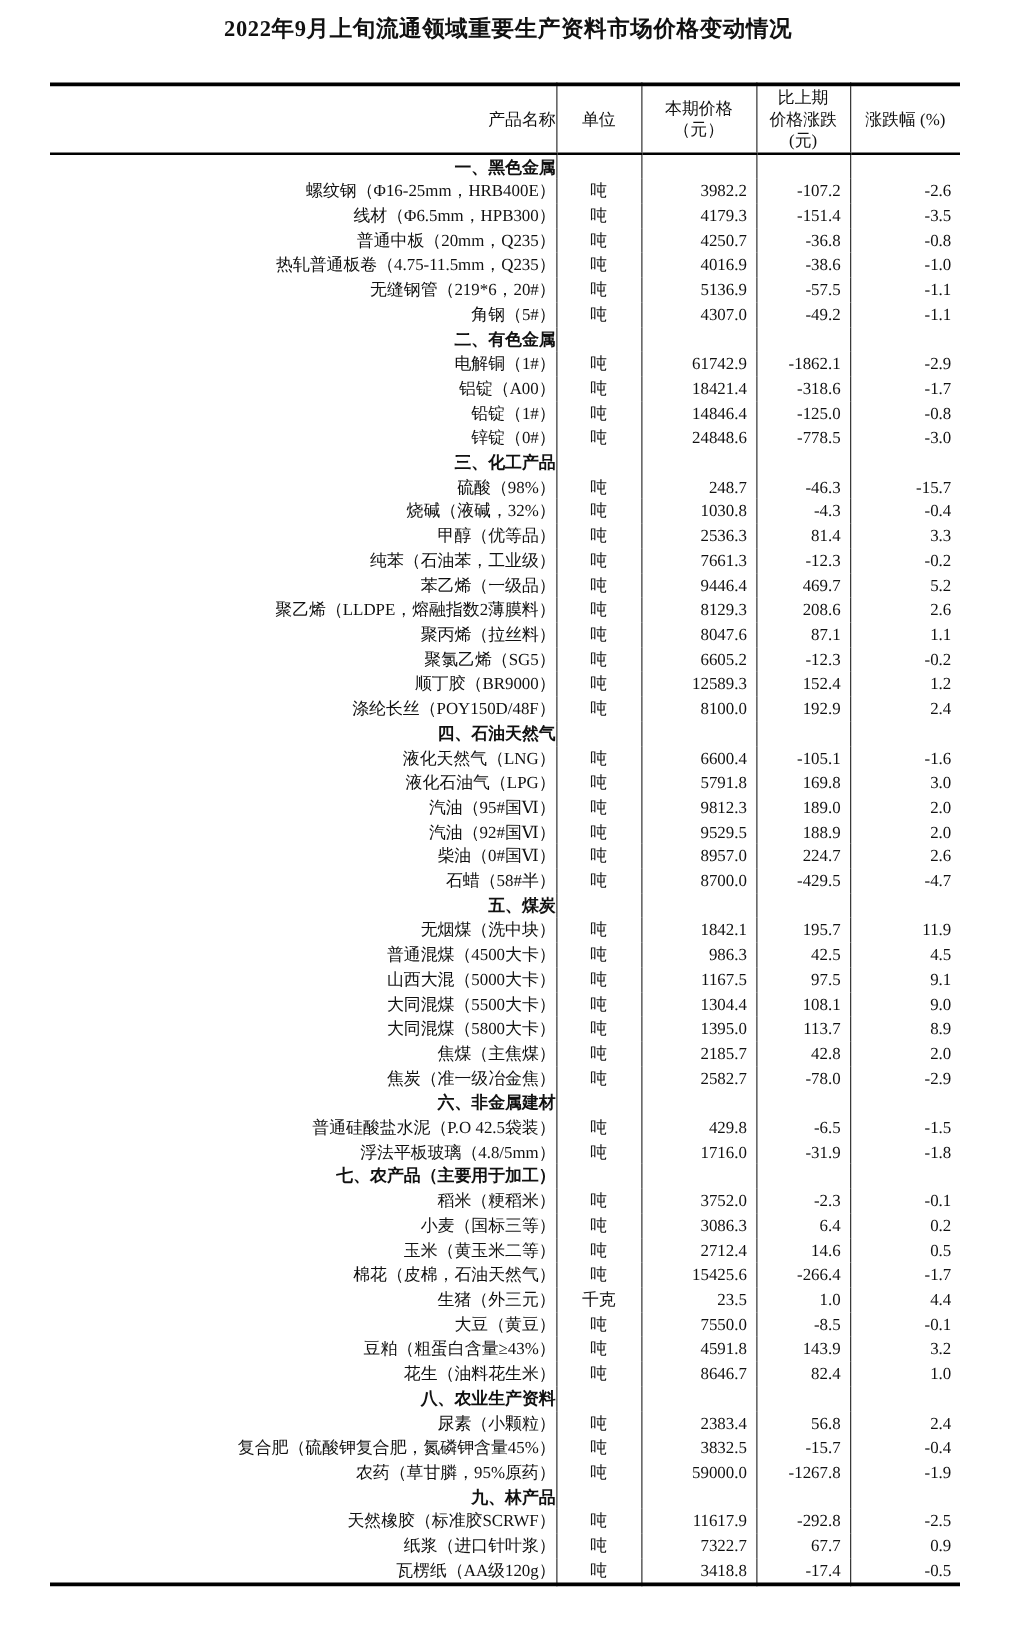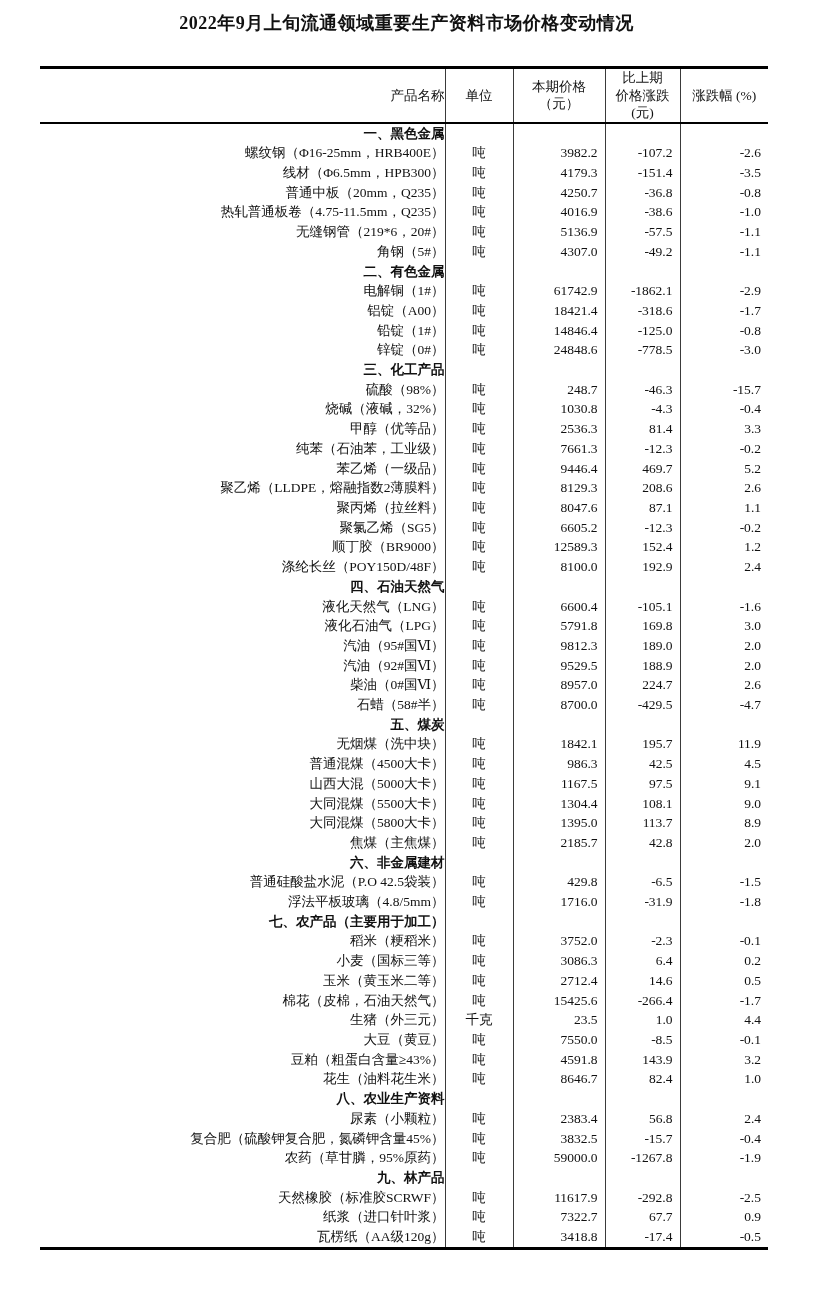--- a/index.html
+++ b/index.html
@@ -331,20 +331,27 @@
           <td class="c-change">113.7</td>
           <td class="c-pct">8.9</td>
         </tr>
         <tr>
           <td class="c-product">焦煤（主焦煤）</td>
           <td class="c-unit">吨</td>
           <td class="c-price">2185.7</td>
           <td class="c-change">42.8</td>
           <td class="c-pct">2.0</td>
         </tr>
+        <tr>
+          <td class="c-product">焦炭（准一级冶金焦）</td>
+          <td class="c-unit">吨</td>
+          <td class="c-price">2582.7</td>
+          <td class="c-change">-78.0</td>
+          <td class="c-pct">-2.9</td>
+        </tr>
         <tr class="section">
           <td class="c-product">六、非金属建材</td>
           <td class="c-unit"></td>
           <td class="c-price"></td>
           <td class="c-change"></td>
           <td class="c-pct"></td>
         </tr>
         <tr>
           <td class="c-product">普通硅酸盐水泥（P.O 42.5袋装）</td>
           <td class="c-unit">吨</td>

